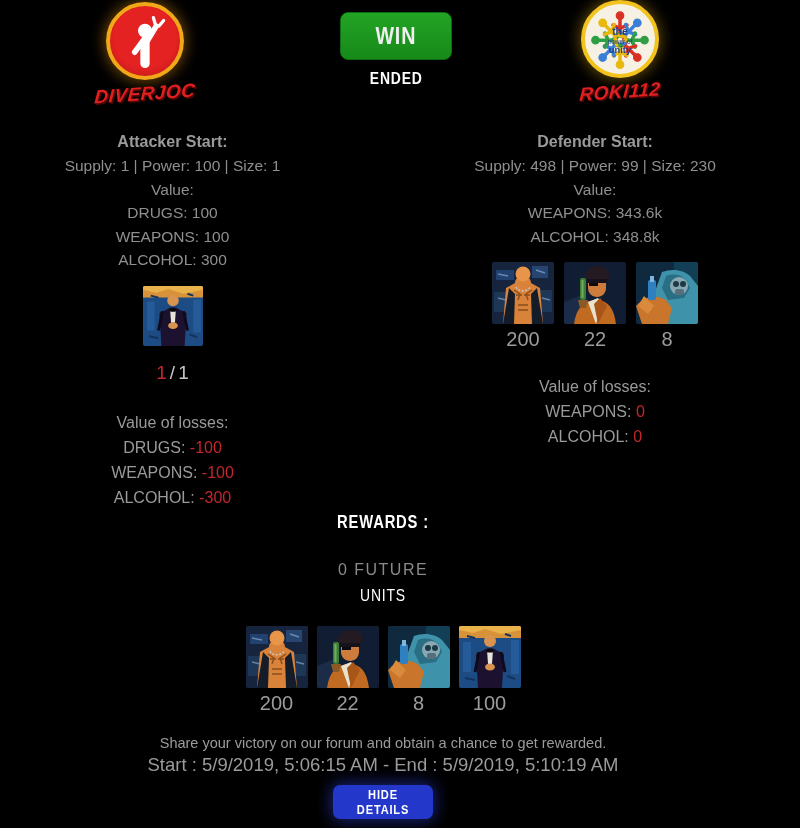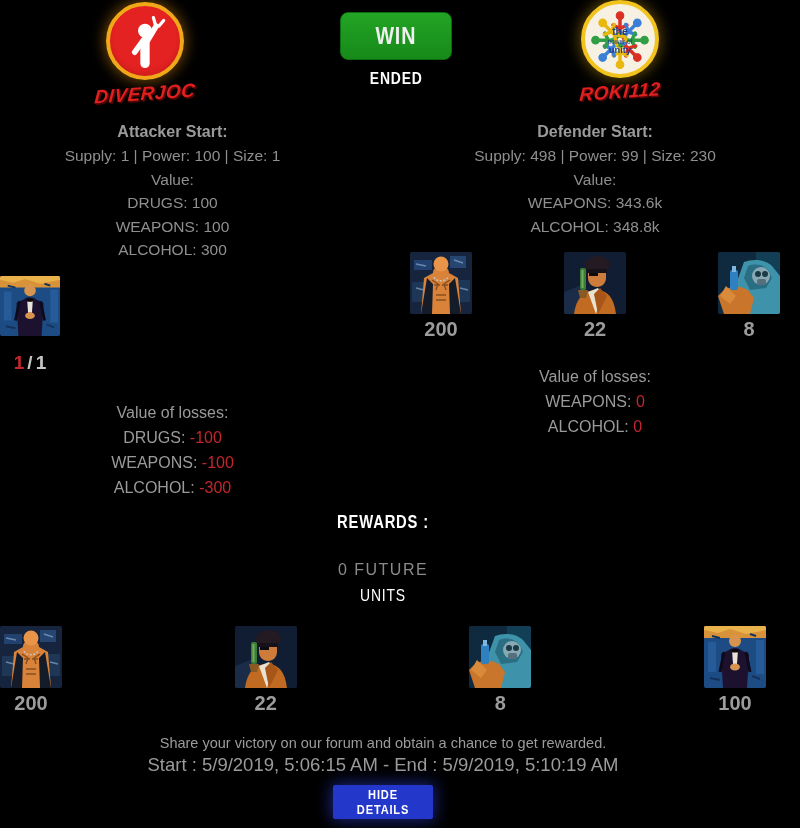--- a/index.html
+++ b/index.html
@@ -43,27 +43,27 @@
     background:linear-gradient(#22a424,#178a19);
     border:1px solid #0d6b10; border-radius:8px;
     display:flex; align-items:center; justify-content:center;
     color:#efefef; font-weight:bold; font-size:24px;
     cursor:pointer; box-sizing:border-box;
   }
   .ended-label { margin-top:9px; color:#fff; font-weight:bold; font-size:17px; }
   .cond { display:inline-block; transform:scaleX(.82); letter-spacing:1px; }
 
   
-  .panel-col { position:absolute; top:120px; text-align:center; color:#8f8f8f; font-size:15.5px; }
+  .panel-col { position:absolute; top:130px; text-align:center; color:#8f8f8f; font-size:15.5px; }
   .attacker-col { left:0; width:345px; }
   .defender-col { left:410px; width:370px; }
   .col-title { font-weight:bold; font-size:16px; color:#9a9a9a; line-height:24px; }
   .stat-line { line-height:23.5px; }
 
-  .unit-strip { display:flex; justify-content:space-between; gap:10px; margin-top:14px;font-weight:bold; }
+  .unit-strip { display:flex; justify-content:center; gap:10px; margin-top:14px; }
   .unit-cell { text-align:center; }
   .unit-img { width:62px; height:62px; display:block; border-radius:2px; background:#0c1624; }
   .unit-img.small { width:60px; height:60px; }
   .unit-count { margin-top:4px; font-size:20px; color:#9c9c9c; line-height:22px; }
   .ratio { font-size:19px; margin-top:16px; }
   .red { color:#c3272b; }
   .light { color:#c6c6c6; }
   .sep { color:#c6c6c6; margin:0 3px; }
 
   .losses { font-size:16px; color:#9a9a9a; }
@@ -75,21 +75,21 @@
   .rewards { position:absolute; left:0; top:512px; width:766px; text-align:center; }
   .rewards-heading { color:#fff; font-weight:bold; font-size:18px; }
   .future-line { margin-top:28px; color:#8a8a8a; font-size:16px; letter-spacing:1.5px; }
   .units-heading { margin-top:7px; color:#fff; font-weight:normal; font-size:17px; }
   .rewards .unit-strip { margin-top:20px; gap:9px; }
   .share-line { margin-top:21px; color:#9b9b9b; font-size:14.5px; }
   .time-line { margin-top:3px; color:#9b9b9b; font-size:18.5px; }
   .hide-details-button {
     margin-top:9px; display:inline-flex; align-items:center; justify-content:center;
     background:#2437cb; color:#fff; font-weight:bold; font-size:13.5px;
-    border:none; border-radius:2px; width:100px; height:34px;
+    border:none; border-radius:7px; width:100px; height:34px;
     box-shadow:0 0 16px 2px rgba(45,65,220,.55); cursor:pointer;
   }
 </style>
 </head>
 <body>
 
 <svg style="position:absolute;width:0;height:0" aria-hidden="true">
   <defs>
     <symbol id="u-brawler" viewBox="0 0 62 62">
       <rect width="62" height="62" fill="#16243e"></rect>

